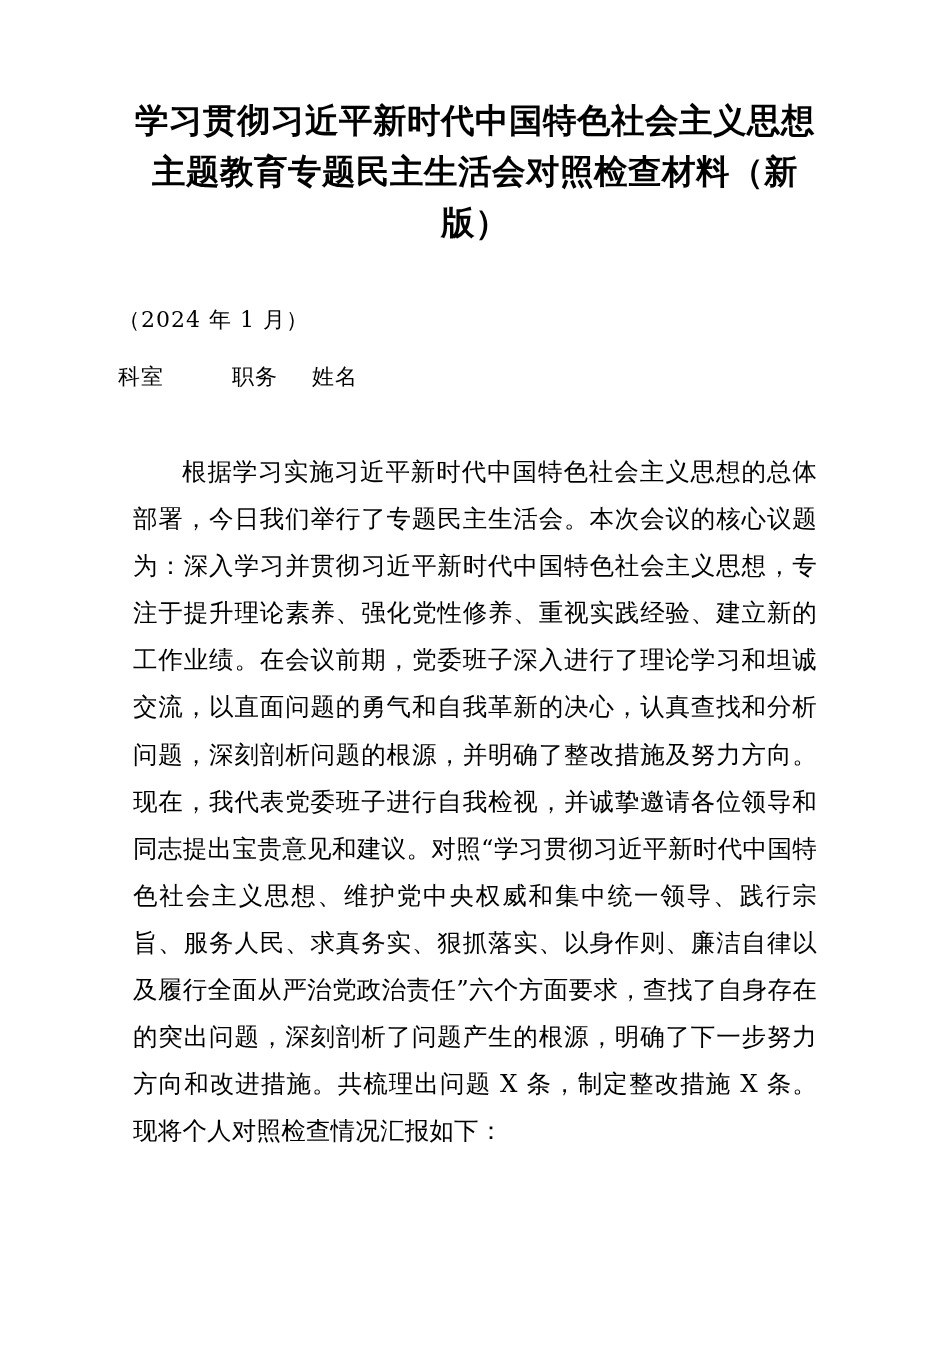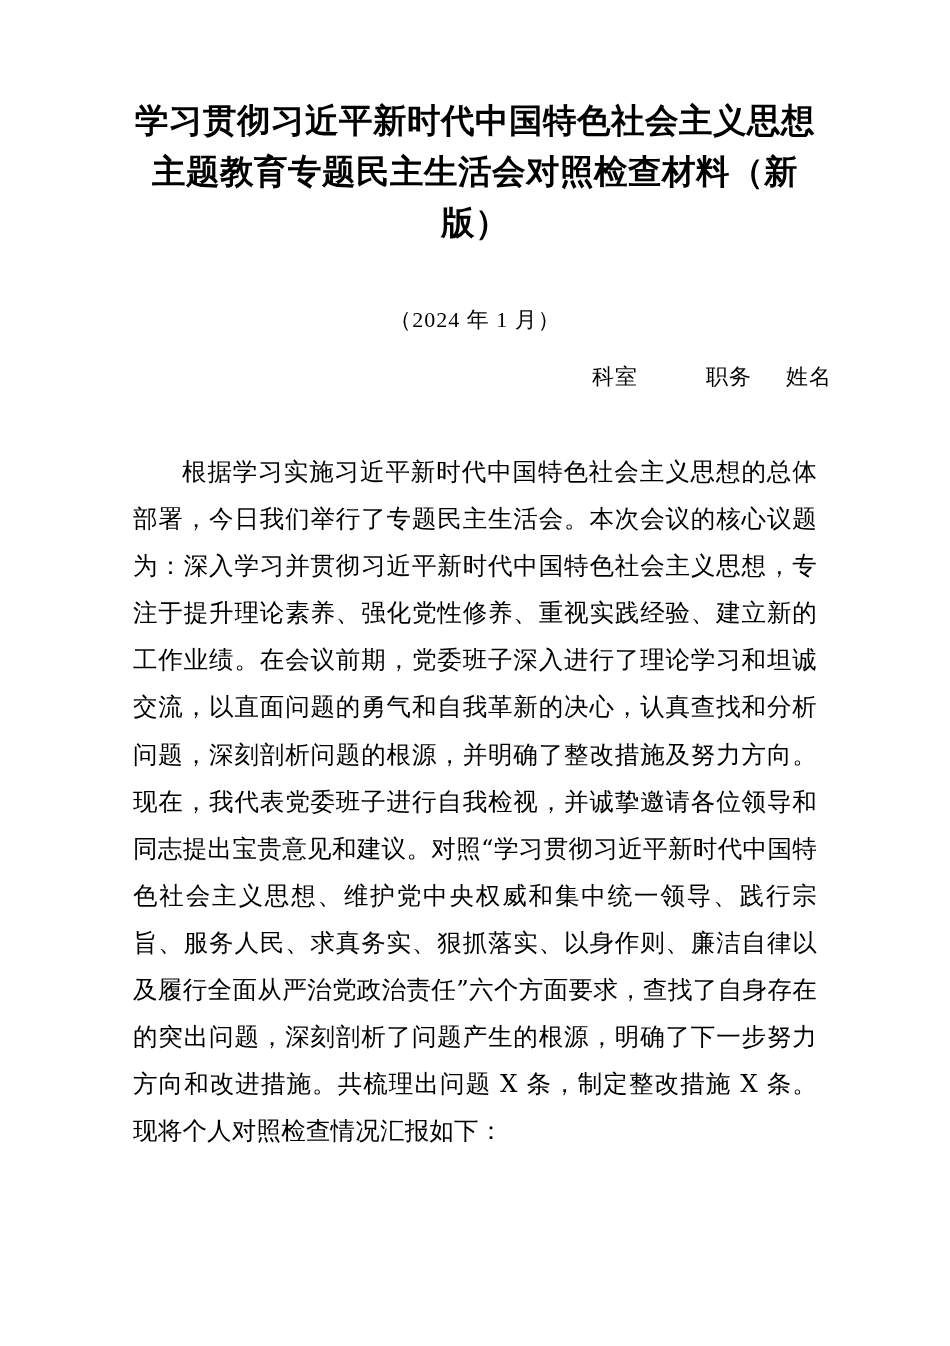--- a/index.html
+++ b/index.html
@@ -25,29 +25,28 @@
     font-family: "DejaVu Sans", "Liberation Sans", sans-serif;
     font-weight: bold;
     font-size: 33.5px;
     line-height: 1.52;
     text-align: center;
     letter-spacing: 0.5px;
     margin: 0 0 0 0;
     padding: 0 2px;
   }
   .doc-date {
-    text-align: center;
+    text-align: left;
     font-size: 22px;
     line-height: 1.4;
     margin-top: 56px;
     letter-spacing: 1px;
-    font-family: Liberation Serif, serif;
   }
   .doc-meta {
-    text-align: right;
+    text-align: left;
     font-size: 22px;
     line-height: 1.4;
     margin-top: 26px;
     letter-spacing: 1px;
   }
   .doc-meta .gap-lg {
     display: inline-block;
     width: 52px;
   }
   .doc-meta .gap-sm {

